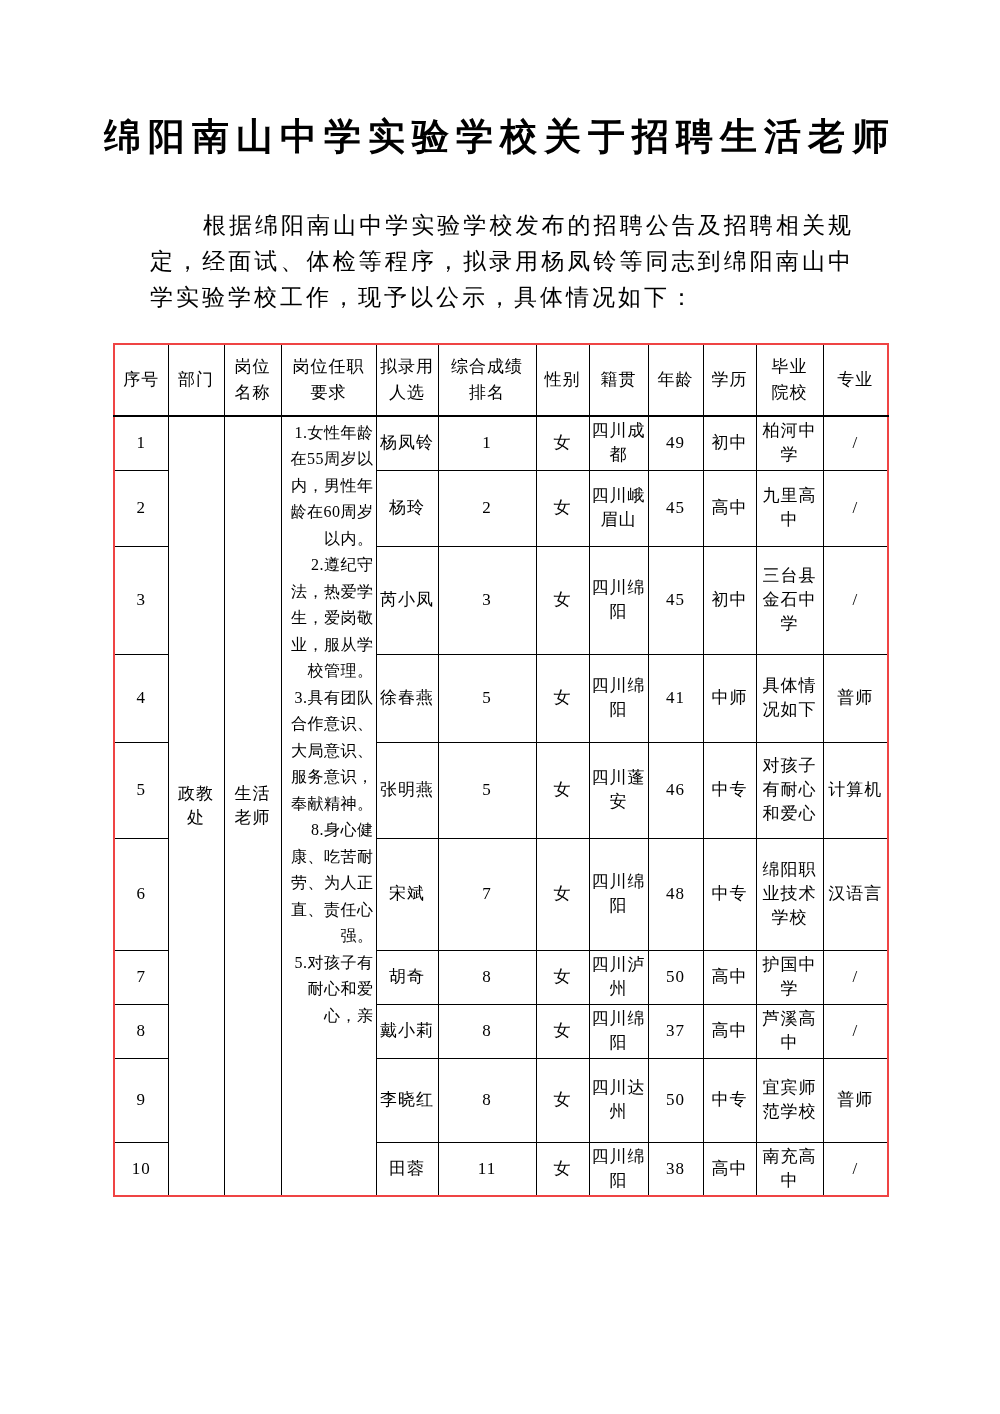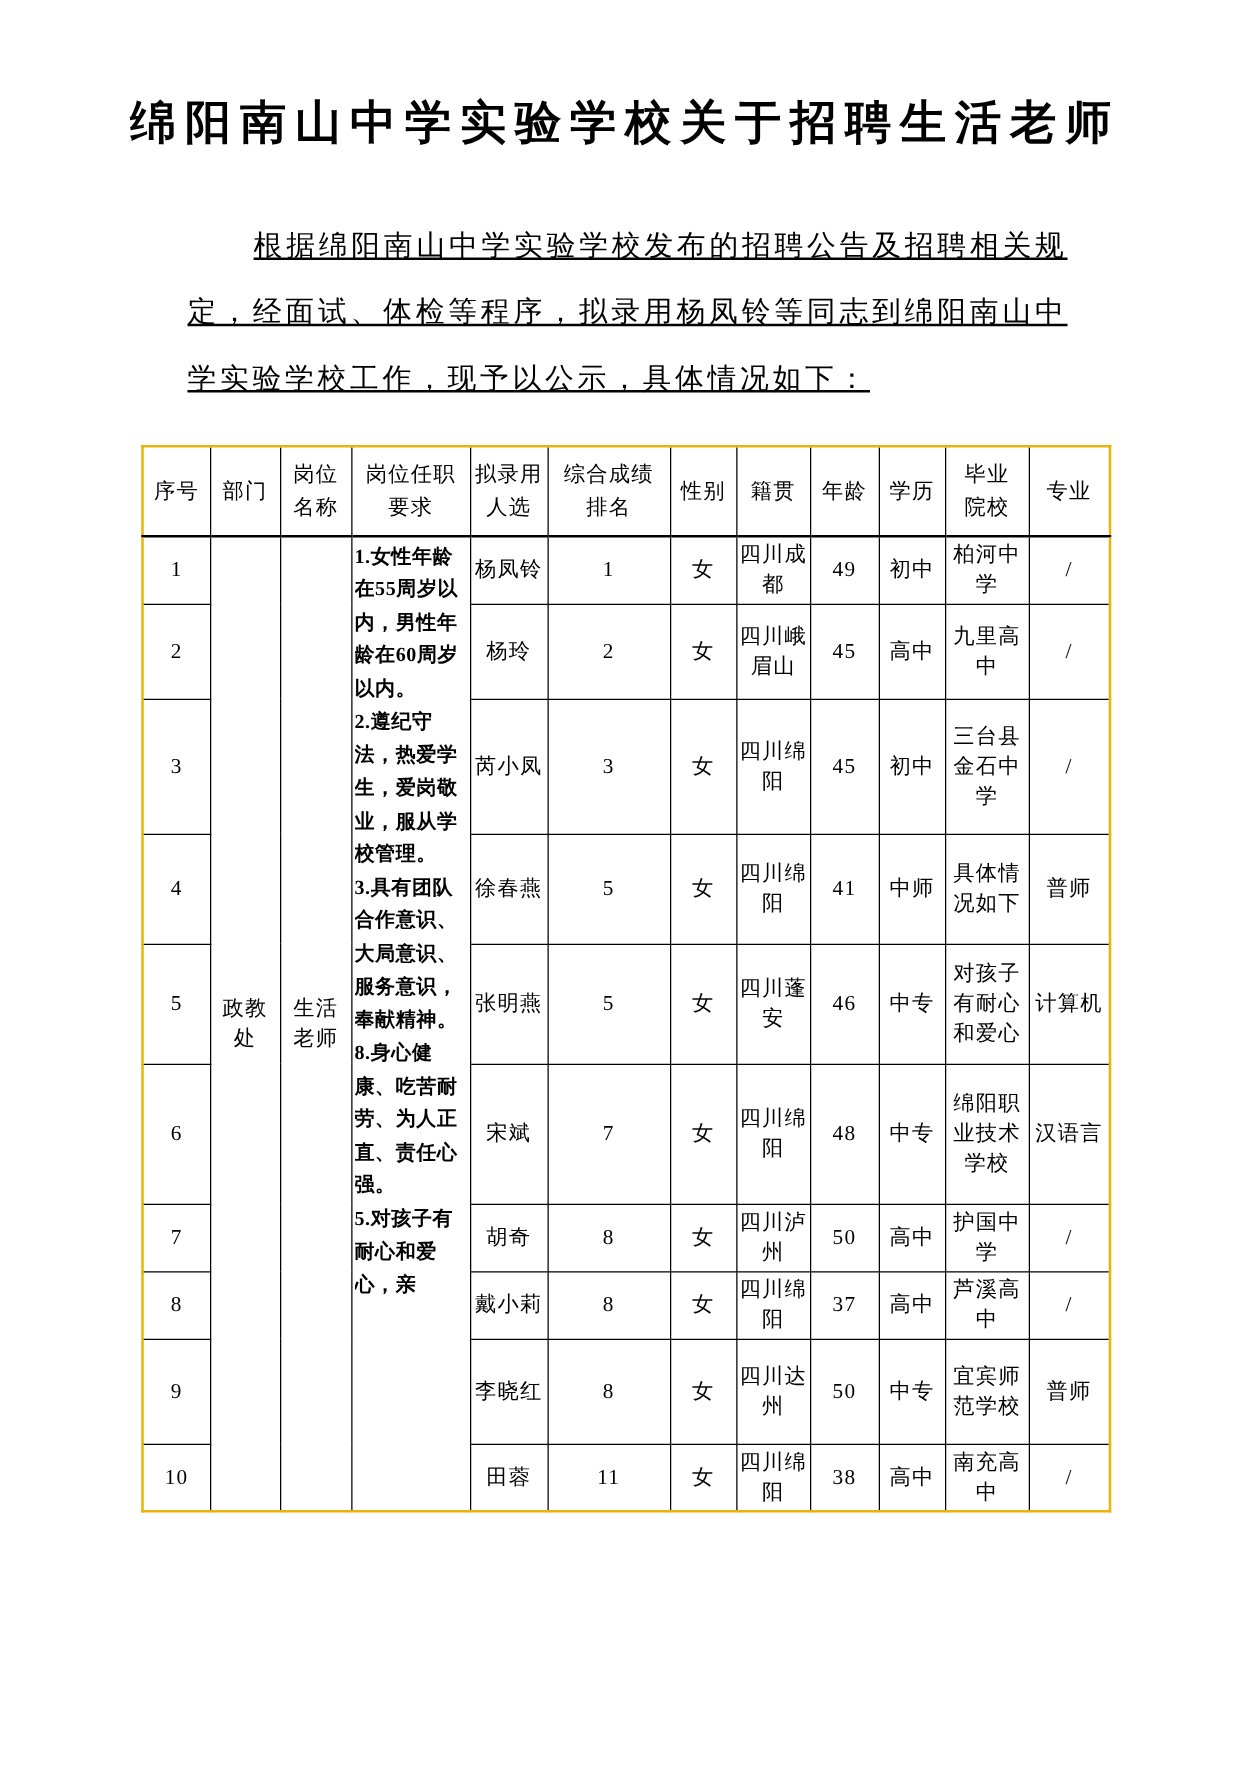--- a/index.html
+++ b/index.html
@@ -1,49 +1,49 @@
 <!DOCTYPE html>
 <html><head>
 <meta charset="utf-8">
 <style>
   html,body{margin:0;padding:0;background:#e8e8e8;}
   .page{
     width:1000px;height:1414px;background:#ffffff;margin:0 auto;
-    position:relative;box-sizing:border-box;padding-top:70px;
+    position:relative;box-sizing:border-box;padding-top:108px;
     font-family:"Liberation Serif","DejaVu Serif",serif;color:#000;
   }
   .title{
     text-align:center;font-weight:bold;font-size:37px;line-height:58px;
     letter-spacing:7px;font-family:"Liberation Serif","DejaVu Serif",serif;
   }
   .intro{
-    margin:42px 146px 0 150px;font-size:23px;line-height:53px;
-    letter-spacing:3px;text-indent:2.3em;text-align:justify;text-decoration:underline;
+    margin:42px 146px 0 150px;font-size:23px;line-height:36px;
+    letter-spacing:3px;text-indent:2.3em;text-align:justify;
   }
   table.roster{
     margin:27px 15px 0 113px;border-collapse:collapse;table-layout:fixed;
-    width:774px;border:2px solid #eab308;
+    width:774px;border:2px solid #ef4444;
   }
   table.roster th{
     border:1px solid #000;border-bottom:2px solid #000;
     font-weight:normal;font-size:17px;line-height:26px;letter-spacing:1px;
     white-space:pre-line;height:70px;text-align:center;vertical-align:middle;
     padding:0 1px;
   }
   table.roster td{
     border:1px solid #000;text-align:center;vertical-align:middle;
     font-size:17px;line-height:24px;letter-spacing:1px;padding:2px;
     overflow:hidden;
   }
   td.no{font-size:16px;letter-spacing:0;}
   td.nowrap{white-space:nowrap;letter-spacing:0;}
   td.tight{padding:2px 8px;}
   td.req{vertical-align:top;padding:2px 4px;}
   .reqbox{height:772px;overflow:hidden;font-size:16px;line-height:26.5px;
-    letter-spacing:0.5px;text-align:left;font-weight:bold;}
+    letter-spacing:0.5px;text-align:right;}
   tr.h1{height:54px;} tr.h2{height:76px;} tr.h3{height:108px;}
   tr.h4{height:88px;} tr.h5{height:96px;} tr.h6{height:112px;}
   tr.h7{height:54px;} tr.h8{height:54px;} tr.h9{height:84px;}
   tr.h10{height:52px;}
 </style>
 </head>
 <body>
 
 <div class="page">
 

